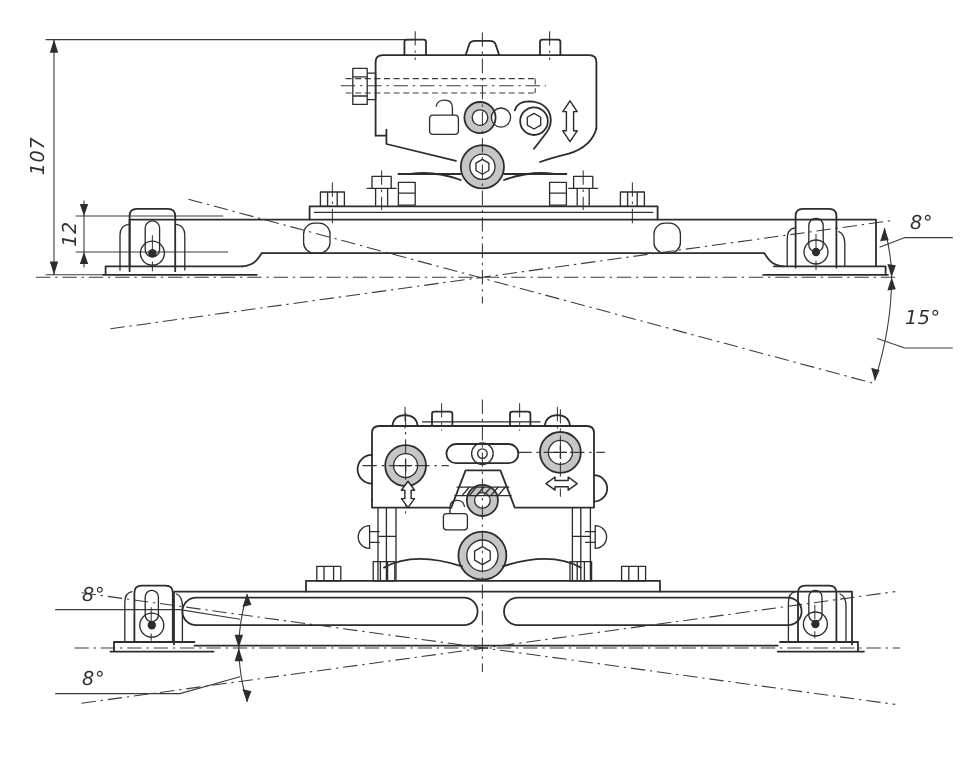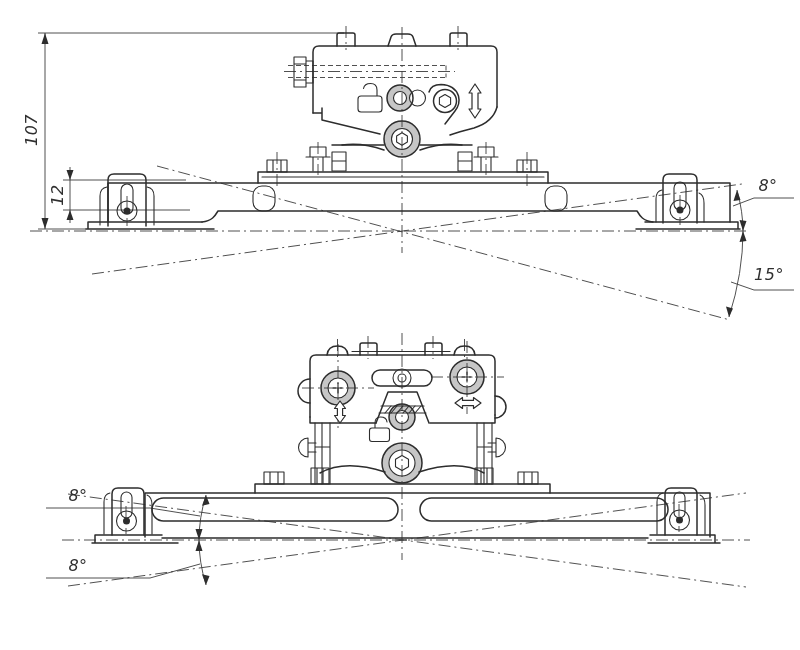--- a/index.html
+++ b/index.html
@@ -220,16 +220,16 @@
       <path class="o2" d="M657,502 Q657,494 663,493 M657,502 V534 M705,505 Q705,497 700,495 M705,505 V534"></path>
       <circle class="o2" cx="679.5" cy="520" r="10"></circle>
           <circle class="ink" cx="679.5" cy="520" r="3.5"></circle>
     </g>
   </g>
 </svg>
 
   <div class="dim-label rot" style="left:10px;top:121px;width:44px">107</div>
   <div class="dim-label rot" style="left:36px;top:186px;width:44px">12</div>
   <div class="dim-label" style="left:748px;top:177px;width:40px">8°</div>
-  <div class="dim-label" style="left:746px;top:266px;width:46px">15°</div>
+  <div class="dim-label" style="left:746px;top:256px;width:46px">15°</div>
   <div class="dim-label" style="left:58px;top:487px;width:40px">8°</div>
   <div class="dim-label" style="left:58px;top:557px;width:40px">8°</div>
 </div>
 
 </body></html>

